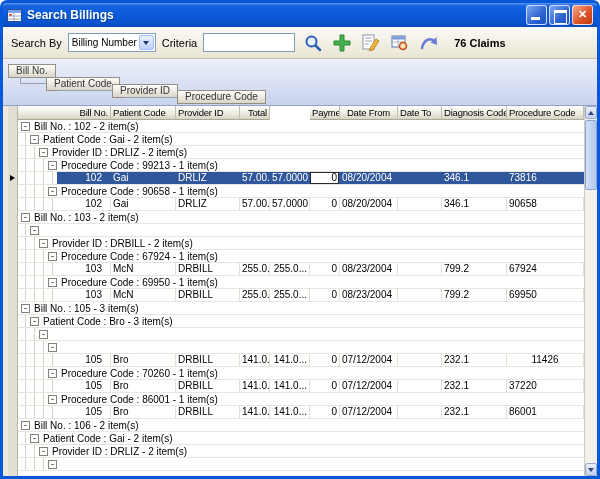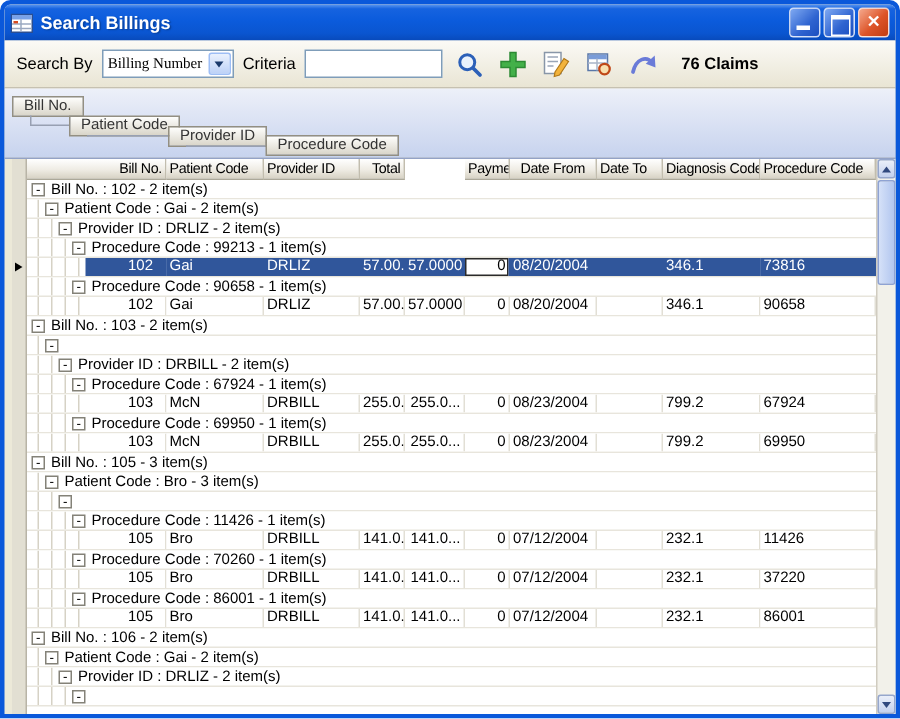--- a/index.html
+++ b/index.html
@@ -23,21 +23,21 @@
   .wbtn.max::after { content:""; position:absolute; left:4px; top:4px; width:11px; height:10px;
                      border:1px solid #fff; border-top:3px solid #fff; }
   .wbtn.close::after { content:"✕"; position:absolute; left:0; right:0; top:2px; text-align:center;
                        color:#fff; font-size:11px; font-weight:bold; }
 
   
   .toolbar { height:32px; flex:none; display:flex; align-items:center; gap:6px; padding:0 8px;
              background:linear-gradient(#FBFAF6,#E9E5D4); border-bottom:1px solid #C6C1B1; font-size:11px; }
   .tlabel { white-space:nowrap; color:#000; }
   .combo { width:88px; height:19px; background:#fff; border:1px solid #7F9DB9; display:flex; align-items:center; flex:none; }
-  .combo-text { flex:1; font-size:10px; padding-left:3px; white-space:nowrap; overflow:hidden;font-family:Liberation Serif, serif; }
+  .combo-text { flex:1; font-size:10px; padding-left:3px; white-space:nowrap; overflow:hidden; }
   .combo-btn { width:15px; height:15px; margin:1px; flex:none; border:1px solid #9EBEF5; border-radius:2px;
                background:linear-gradient(#EAF1FD,#BDD2F7); display:flex; align-items:center; justify-content:center; }
   .darr { width:0; height:0; border-left:3.5px solid transparent; border-right:3.5px solid transparent;
           border-top:4px solid #1A3A6B; }
   .criteria-input { width:92px; height:19px; border:1px solid #7F9DB9; font-size:11px; padding:0 3px;
                     font-family:inherit; background:#fff; }
   button.tbtn { background:none; border:none; width:23px; height:23px; display:flex;
                 align-items:center; justify-content:center; flex:none; }
   .claims { font-weight:bold; font-size:11px; margin-left:8px; white-space:nowrap; }
 
@@ -317,37 +317,36 @@
           <div class="grow">
             <div class="guide" style="left: 7px;"></div>
             <div class="guide" style="left: 16px;"></div>
             <span class="expbox" style="margin-left: 21px;">-</span>
           </div>
           <div class="grow">
             <div class="guide" style="left: 7px;"></div>
             <div class="guide" style="left: 16px;"></div>
             <div class="guide" style="left: 25px;"></div>
             <span class="expbox" style="margin-left: 30px;">-</span>
-            <span class="glabel">Procedure Code : 11426 - 1 item(s)</span>
           </div>
           <div class="grow">
             <div class="guide" style="left: 7px;"></div>
             <div class="guide" style="left: 16px;"></div>
             <div class="guide" style="left: 25px;"></div>
             <div class="guide" style="left: 34px;"></div>
             <div class="dcell" style="width: 54px; margin-left: 39px; padding-right: 8px; text-align: right;">105</div>
             <div class="dcell" style="width: 65px; text-align: left;">Bro</div>
             <div class="dcell" style="width: 64px; text-align: left;">DRBILL</div>
             <div class="dcell" style="width: 30px; text-align: right;">141.0...</div>
             <div class="dcell" style="width: 40px; text-align: right;">141.0...</div>
             <div class="dcell" style="width: 30px; text-align: right;">0</div>
             <div class="dcell" style="width: 58px; text-align: left;">07/12/2004</div>
             <div class="dcell" style="width: 44px; text-align: left;"></div>
             <div class="dcell" style="width: 65px; text-align: left;">232.1</div>
-            <div class="dcell" style="width: 77px; text-align: left;">11426</div>
+            <div class="dcell" style="width: 77px; text-align: center;">11426</div>
           </div>
           <div class="grow">
             <div class="guide" style="left: 7px;"></div>
             <div class="guide" style="left: 16px;"></div>
             <div class="guide" style="left: 25px;"></div>
             <span class="expbox" style="margin-left: 30px;">-</span>
             <span class="glabel">Procedure Code : 70260 - 1 item(s)</span>
           </div>
           <div class="grow">
             <div class="guide" style="left: 7px;"></div>

